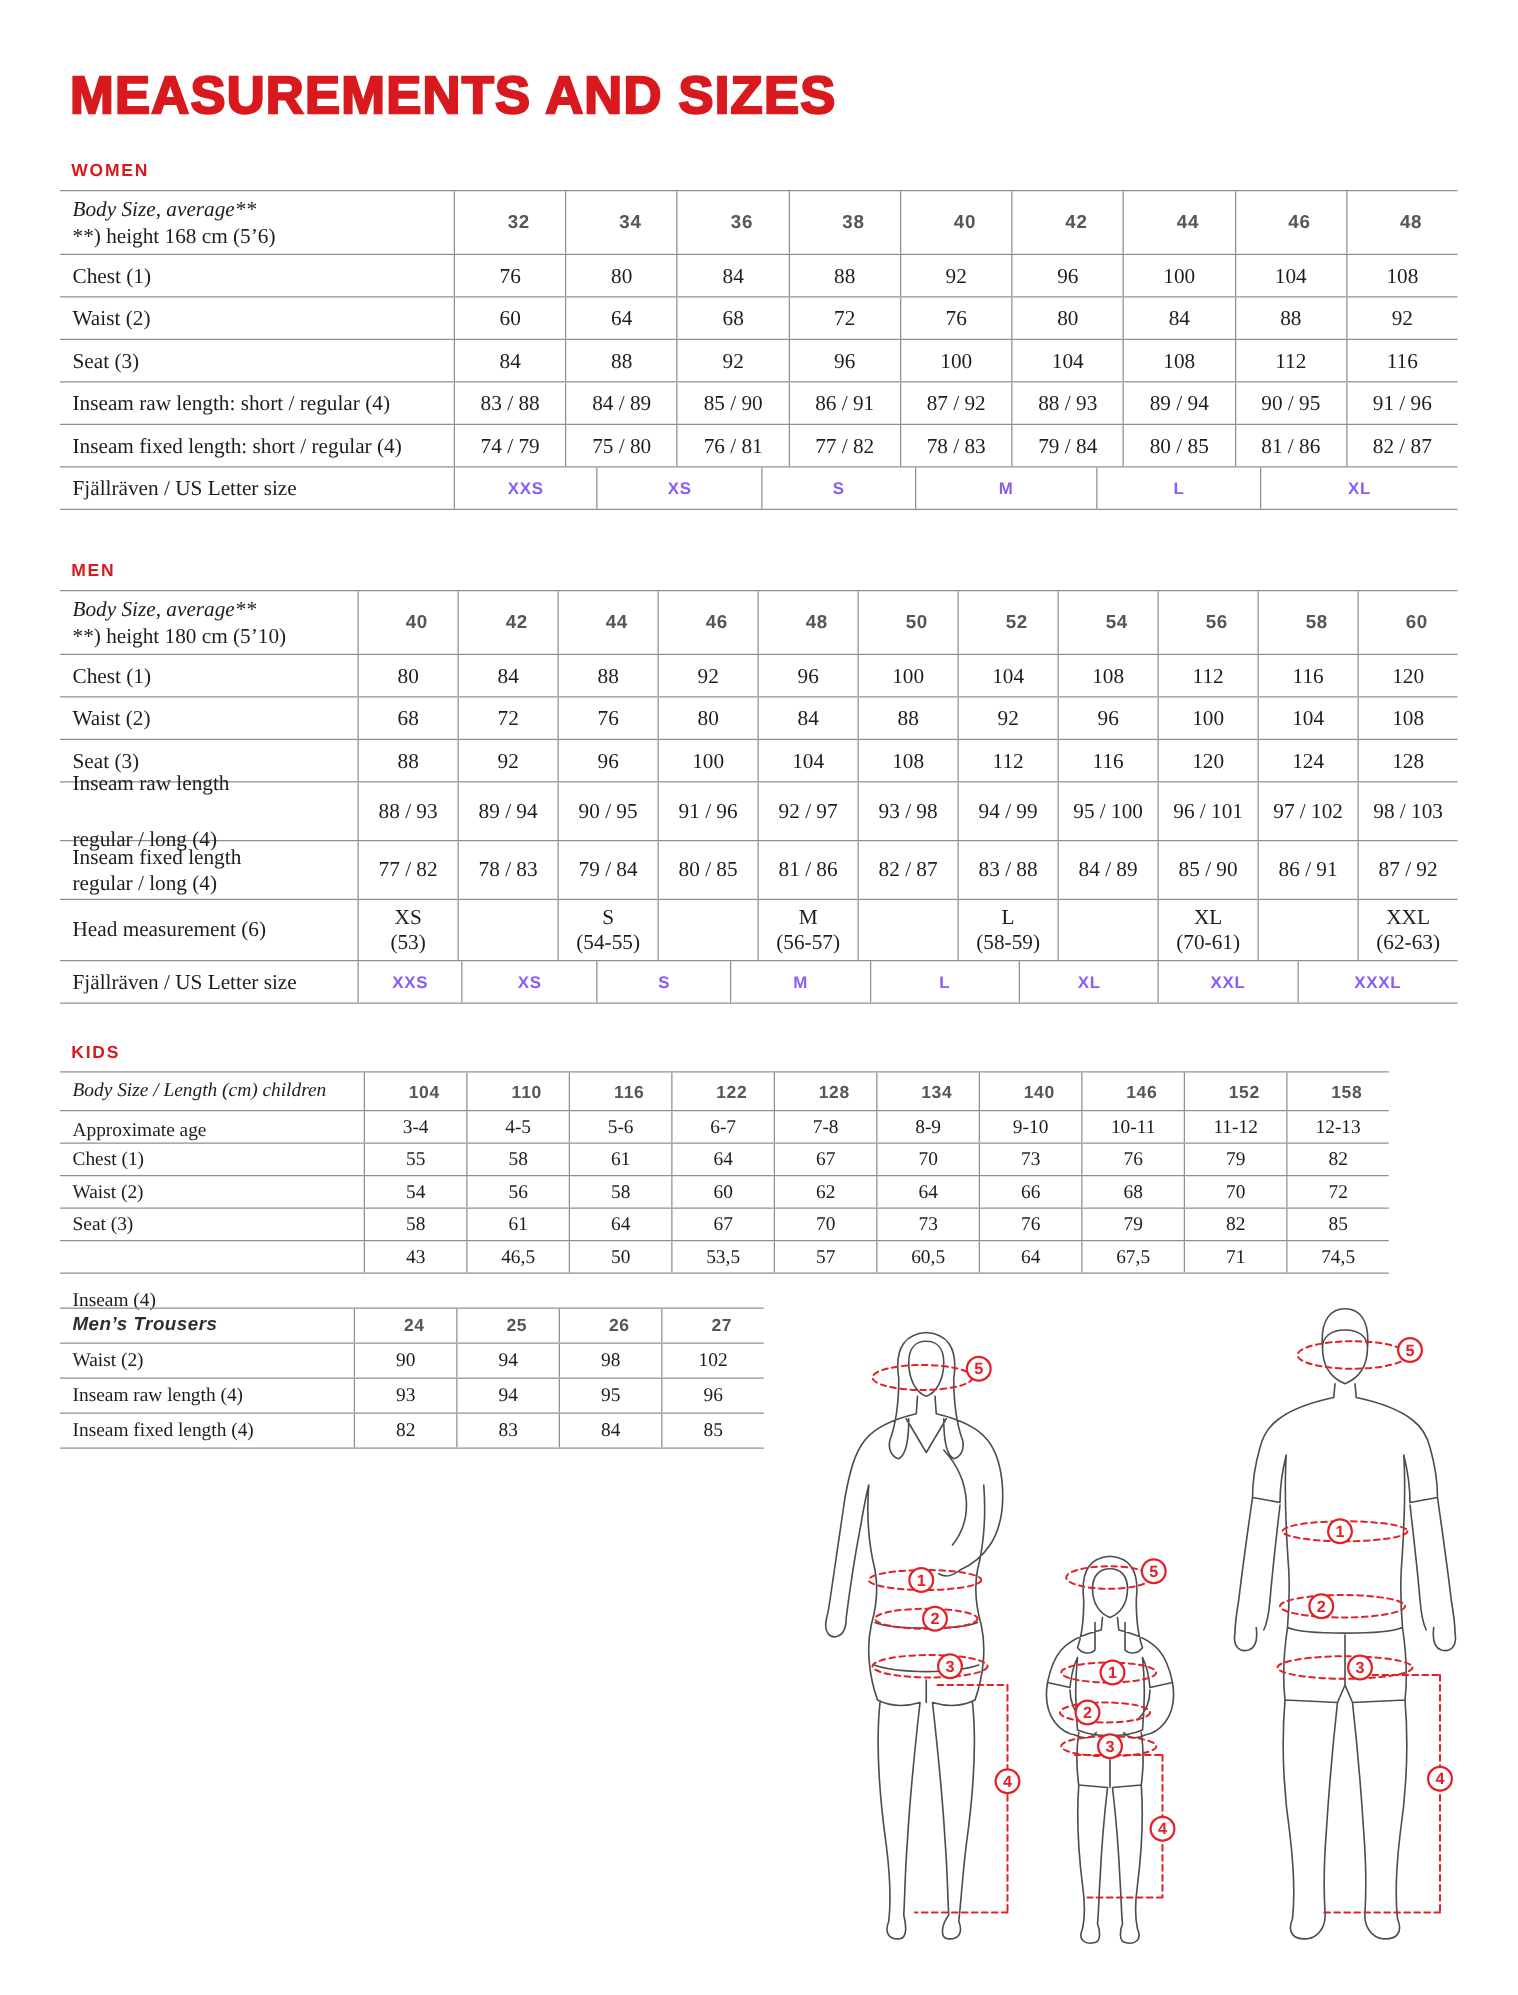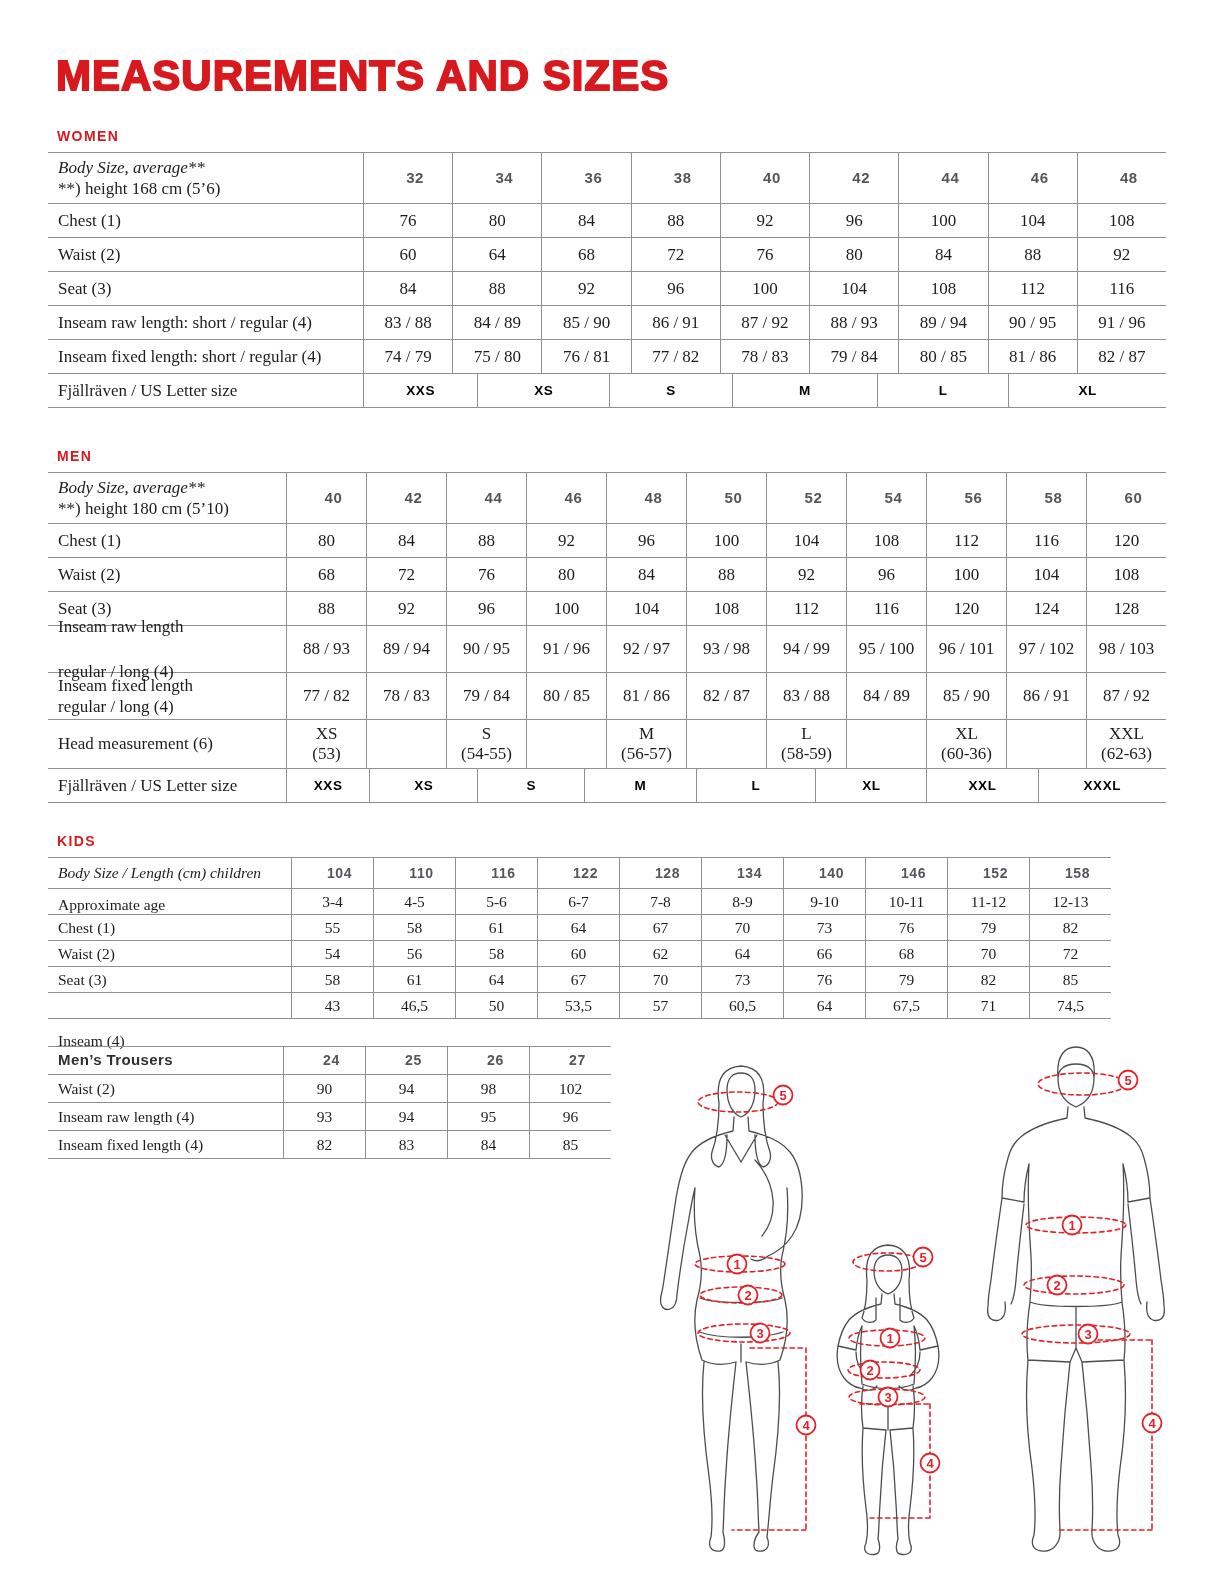--- a/index.html
+++ b/index.html
@@ -32,21 +32,21 @@
     display:flex;flex-direction:column;align-items:center;justify-content:center;
     text-align:center;font-family:"Liberation Serif",serif;
     font-size:17px;color:#1d1d1b;flex:1 1 0;line-height:1.15;
   }
   .hcell{
     font-family:"Liberation Sans",sans-serif;font-weight:bold;
     font-size:15px;color:#56565a;letter-spacing:0.6px;padding-left:14px;
   }
   .lettercell{
     font-family:"Liberation Sans",sans-serif;font-weight:bold;
-    font-size:13.5px;color:#000000;letter-spacing:0.6px;
+    font-size:13.5px;color:#8b5cf6;letter-spacing:0.6px;
   }
   .sanslabel{
     font-family:"Liberation Sans",sans-serif;font-weight:bold;
     font-size:15px;color:#2e2e30;letter-spacing:0.4px;
   }
   .italic{font-style:italic;}
   .compact .tlabel{font-size:15.5px;}
   .compact .tcell{font-size:15.5px;}
   .compact .hcell{font-size:14px;}
 
@@ -302,21 +302,21 @@
           <div class="tcell">
             <span>L</span>
             <span>(58-59)</span>
           </div>
           <div class="tcell">
             <span></span>
             <span></span>
           </div>
           <div class="tcell">
             <span>XL</span>
-            <span>(60-36)</span>
+            <span>(70-61)</span>
           </div>
           <div class="tcell">
             <span></span>
             <span></span>
           </div>
           <div class="tcell">
             <span>XXL</span>
             <span>(62-63)</span>
           </div>
         </div>
@@ -428,21 +428,21 @@
           <div class="tcell">67,5</div>
           <div class="tcell">71</div>
           <div class="tcell">74,5</div>
         </div>
       </div>
   </section>
 
   <section class="tbl-section compact" style="left:48px;top:1046px;width:563px;">
     <div class="sizetable">
         <div class="trow thead" style="height: 27px;">
-          <div class="tlabel" style="flex: 0 0 235px;">
+          <div class="tlabel" style="flex: 0 0 235px; font-style: italic;">
             <span class="sanslabel">Men’s Trousers</span>
           </div>
           <div class="tcell hcell">24</div>
           <div class="tcell hcell">25</div>
           <div class="tcell hcell">26</div>
           <div class="tcell hcell">27</div>
         </div>
         <div class="trow" style="height: 27px;">
           <div class="tlabel" style="flex: 0 0 235px;">
             <span>Waist (2)</span>

